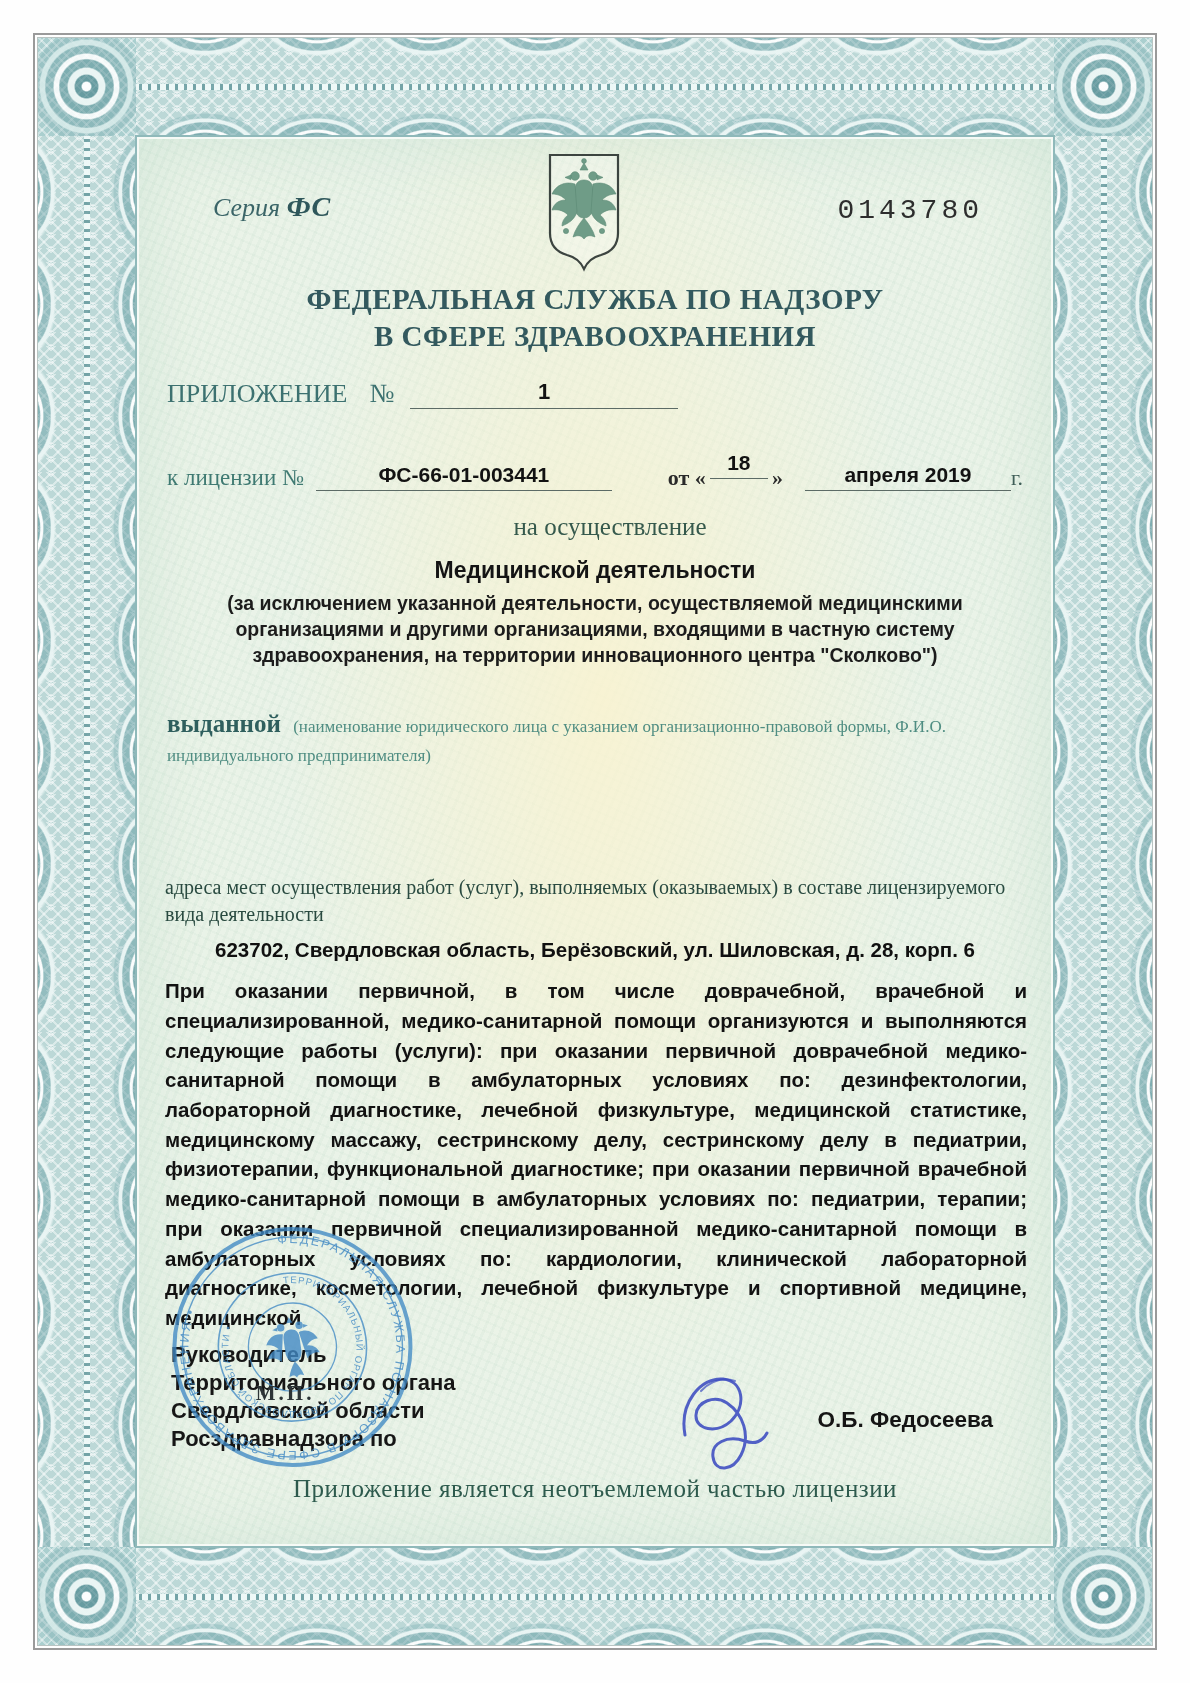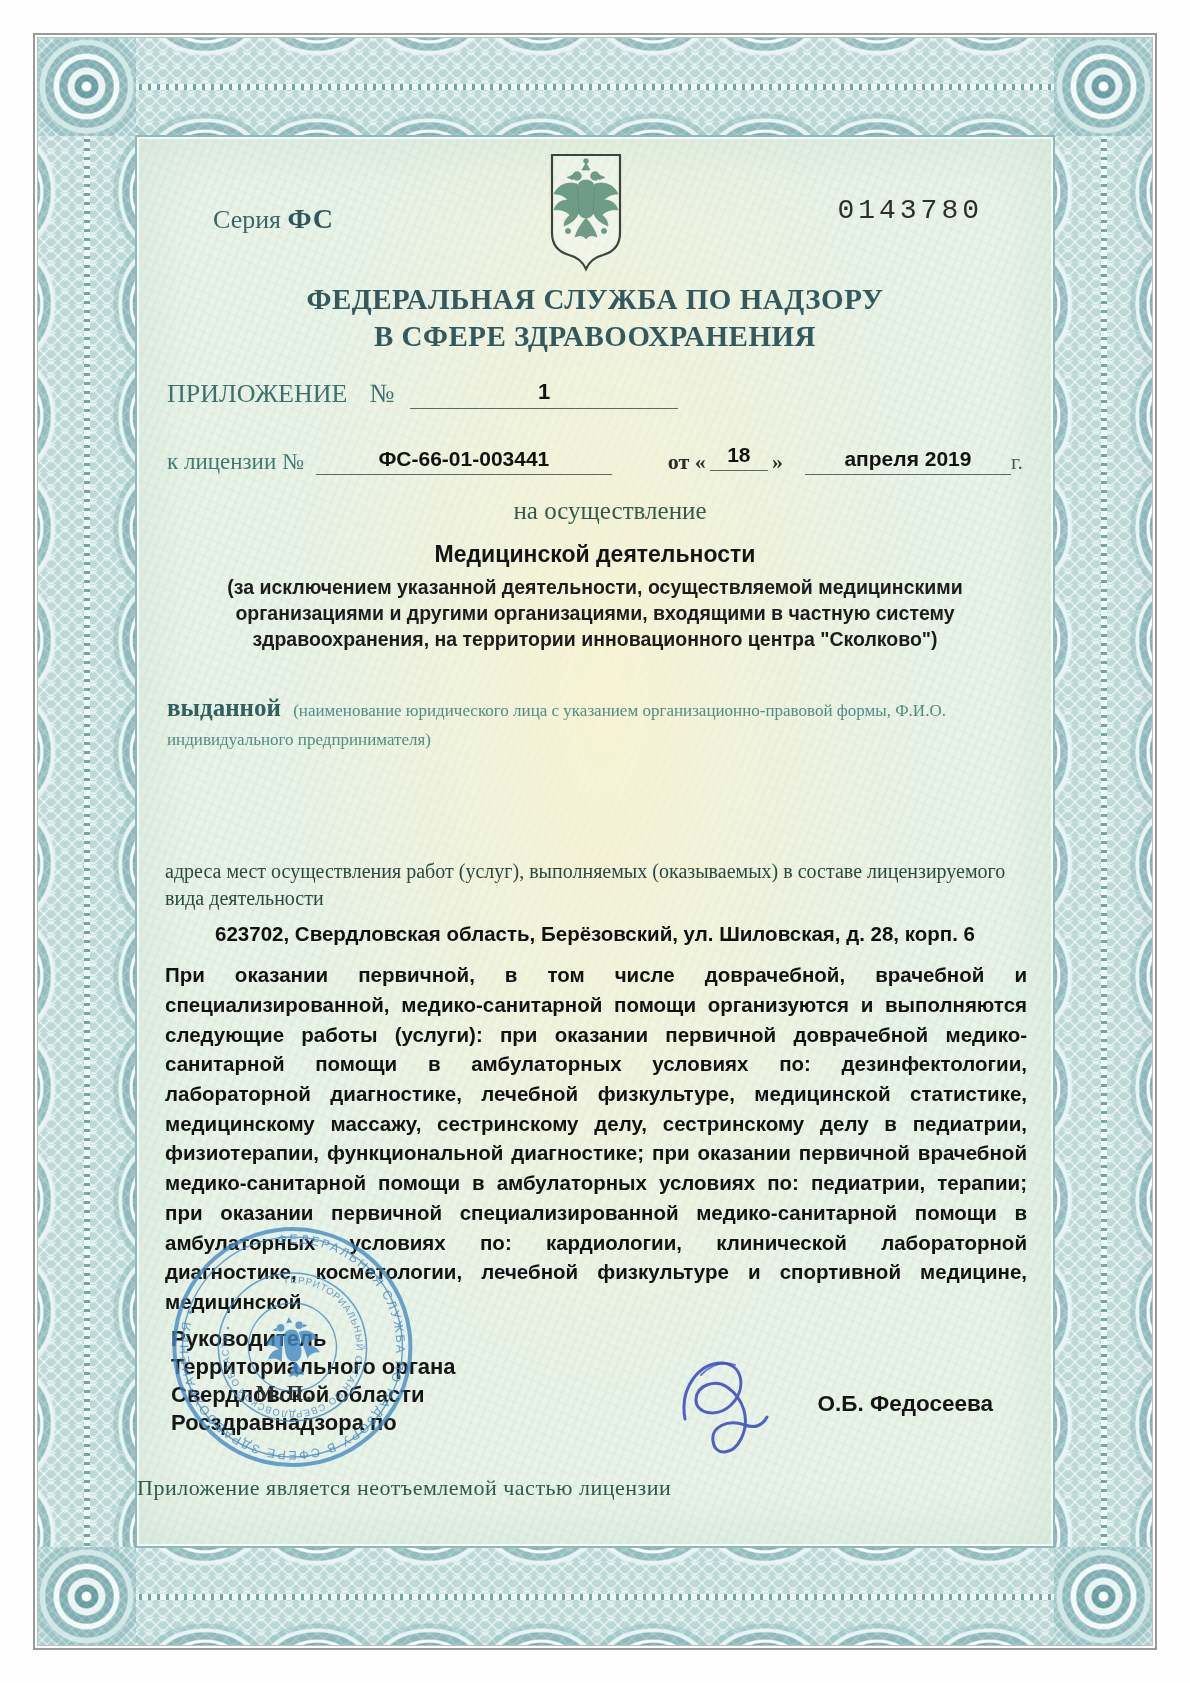--- a/index.html
+++ b/index.html
@@ -57,38 +57,38 @@
     box-shadow: inset 0 0 0 2px #f6faf6, inset 0 0 70px rgba(150,200,180,.28);
     background-image:
       radial-gradient(440px 980px at 51% 40%, rgba(250,243,208,.85), rgba(250,243,208,0) 72%),
       repeating-linear-gradient(113deg, rgba(110,170,140,.055) 0 3px, rgba(255,255,255,0) 3px 8px),
       repeating-linear-gradient(23deg, rgba(110,170,140,.045) 0 2px, rgba(255,255,255,0) 2px 9px);
   }
   .content { position:relative; width:100%; height:100%; overflow:hidden; color:#222; }
 
   
   .top-row { display:flex; align-items:flex-start; margin:14px 70px 0 76px; }
-  .series { margin-top:52px; font-size:26px; color:#3b6568; white-space:nowrap; }
+  .series { margin-top:40px; font-size:26px; color:#3b6568; white-space:nowrap;font-style:italic; }
   .series b { font-size:28px; color:#2f575b; letter-spacing:1px; }
   .emblem-wrap { flex:1; display:flex; justify-content:center; }
   .serial { margin-top:44px; font-family:"Liberation Mono", monospace; font-size:28px; color:#2d2d2d; letter-spacing:4px; white-space:nowrap; }
 
   .org-title { text-align:center; margin-top:4px; font-weight:bold; font-size:29px; line-height:1.28; letter-spacing:.5px; color:#33595e; }
 
   
   .appendix-row { display:flex; margin:24px 0 0 30px; font-size:26px; color:#3c7170; }
   .appendix-row .nosign { margin-left:22px; }
   .fill { font-family:"Liberation Sans", sans-serif; font-weight:bold; color:#121212; text-align:center; border-bottom:1.4px solid #5c6b66; padding-bottom:3px; }
   .appendix-value { width:268px; margin-left:16px; font-size:22px; }
 
   .license-row { display:flex; align-items:flex-end; margin:30px 30px 0 30px; font-size:23px; color:#3f7a72; white-space:nowrap; }
   .license-number { width:336px; margin-left:12px; font-size:21px; }
   .from-label, .quote-close, .year-suffix { color:#2a2a2a; font-weight:bold; font-size:22px; }
   .from-label { margin-left:56px; }
-  .license-day { width:66px; font-size:21px; margin:4px 4px; }
+  .license-day { width:66px; font-size:21px; margin:12px 4px; }
   .license-date { width:234px; font-size:21px; margin-left:22px; }
   .year-suffix { margin-left:auto; font-weight:normal; color:#3f5f58; }
 
   .for-activity { margin:22px 0 0 30px; font-size:25px; color:#35594c;text-align:center; }
 
   .activity-title { text-align:center; margin-top:16px; font-family:"Liberation Sans", sans-serif; font-weight:bold; font-size:23px; color:#141414; }
   .activity-subtitle { width:884px; margin:6px auto 0; text-align:center; font-family:"Liberation Sans", sans-serif; font-weight:bold; font-size:19.5px; line-height:1.34; color:#1c1c1c; }
 
   .issued-line { margin:36px 30px 0 30px; font-size:17px; line-height:1.55; color:#4f8d82; }
   .issued-label { font-size:25px; font-weight:bold; color:#2f5f5e; margin-right:8px; }
@@ -104,21 +104,21 @@
   .sign-block { position:relative; margin:8px 26px 0 34px; height:158px; }
   .position-lines { font-family:"Liberation Sans", sans-serif; font-weight:bold; font-size:22px; line-height:1.27; color:#161616; }
   .signature-svg { position:absolute; left:500px; top:16px; }
   .signer-name { position:absolute; right:34px; top:66px; font-family:"Liberation Sans", sans-serif; font-weight:bold; font-size:22.5px; color:#141414; }
 
   
   .stamp { position:absolute; left:6px; top:1084px; width:300px; height:260px; transform:rotate(-8deg); }
   .stamp svg { position:absolute; left:0; top:0; }
   .stamp-mp { position:absolute; left:107px; top:158px; transform:rotate(8deg); font-size:21px; letter-spacing:3px; color:#2c3436; font-weight:bold; }
 
-  .footer-line { position:absolute; left:0; right:0; top:1338px; text-align:left; font-size:22px; letter-spacing:.5px; color:#2d5a4d; }
+  .footer-line { position:absolute; left:0; right:0; top:1338px; text-align:center; font-size:25px; letter-spacing:.5px; color:#2d5a4d; }
 </style>
 </head>
 <body>
 
 <div class="page">
   <div class="band band-h band-top"></div>
   <div class="band band-h band-bottom"></div>
   <div class="band band-v band-left"></div>
   <div class="band band-v band-right"></div>
   <div class="corner corner-tl"></div>

